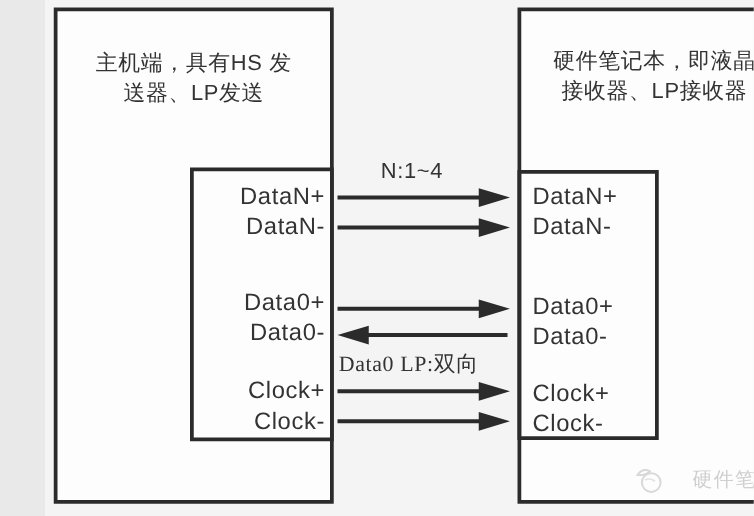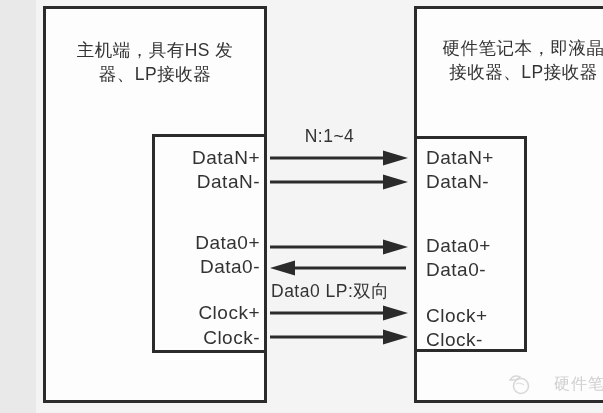--- a/index.html
+++ b/index.html
@@ -33,42 +33,42 @@
   .pin {
     position:absolute; font-size:19px; height:22px; line-height:22px;
     white-space:nowrap; letter-spacing:0.5px;
   }
   .pin-left  { left:118px; width:106px; text-align:right; padding-right:4px; }
   .pin-right { left:390px; width:100px; text-align:left; }
 
   .mid-label { position:absolute; font-size:17.5px; white-space:nowrap; letter-spacing:0.5px; }
   #lane-count-label { left:231px; top:126px; width:125px; text-align:center; }
   #data0-hs-label   { left:233px; top:220px; }
-  #data0-lp-label   { left:235px; top:279px; }
+  #data0-lp-label   { left:235px; top:279px;font-family:Liberation Serif, serif; }
 
   #arrows { position:absolute; left:231px; top:0px; }
   #arrows line    { stroke:#2b2b2b; stroke-width:3.2; }
   #arrows polygon { fill:#2b2b2b; }
 
   .watermark {
     position:absolute; left:471px; top:371px;
     display:flex; align-items:center; gap:21px;
     color:#cfcfcf; font-size:16px; letter-spacing:1px;
   }
   .watermark svg { display:block; }
 </style>
 </head>
 <body>
 
 <div class="stage">
 
   <div class="box" id="host-box"></div>
   <div class="box-text" id="host-text">
     <div>主机端，具有HS 发</div>
-    <div>器、LP接收器</div>
+    <div>送器、LP发送</div>
   </div>
 
   <div class="box" id="display-box"></div>
   <div class="box-text" id="display-text">
     <div>硬件笔记本，即液晶</div>
     <div>接收器、LP接收器</div>
   </div>
 
   <div class="inner-box" id="host-inner-box"></div>
   <div class="inner-box" id="display-inner-box"></div>

